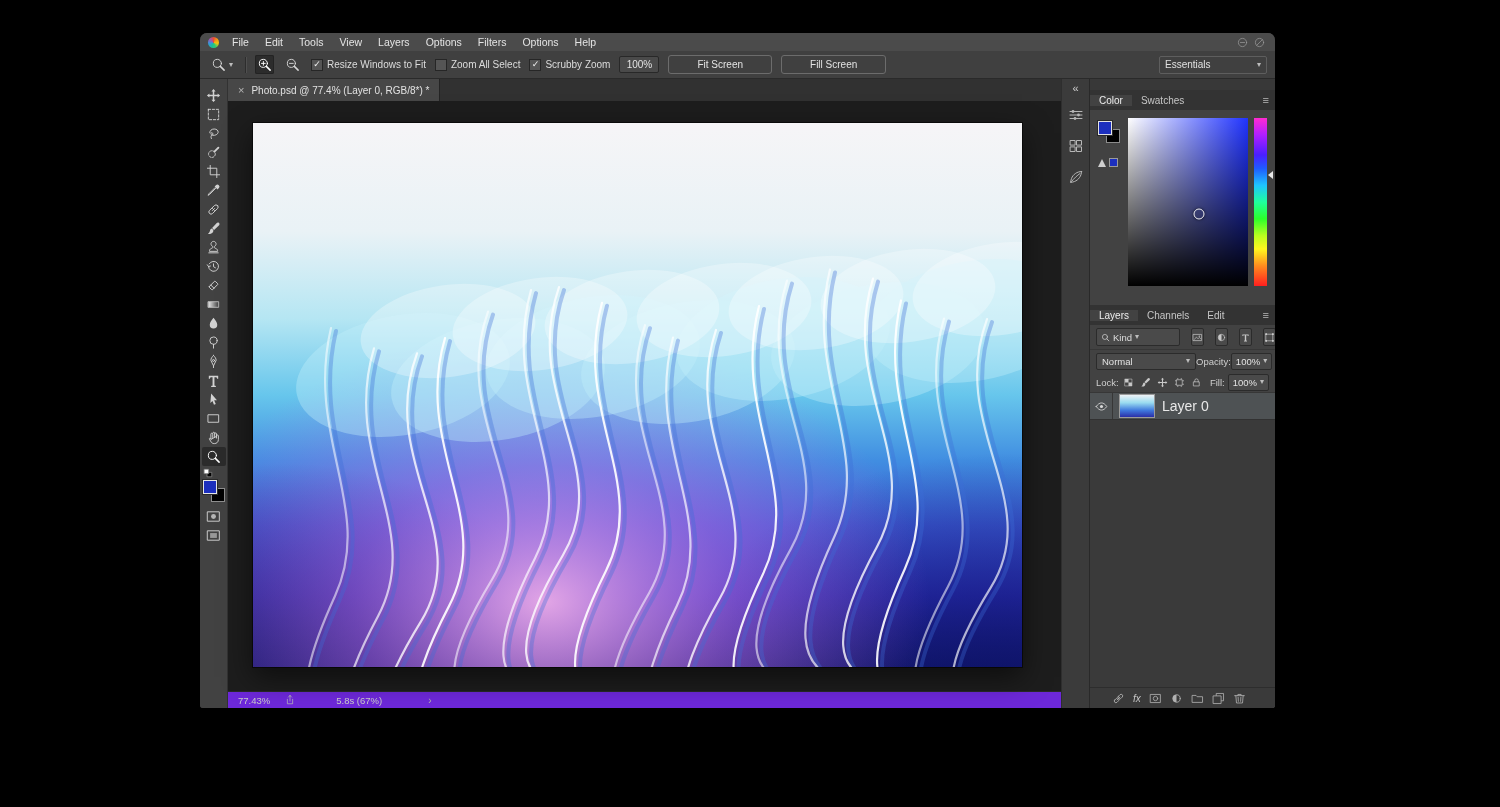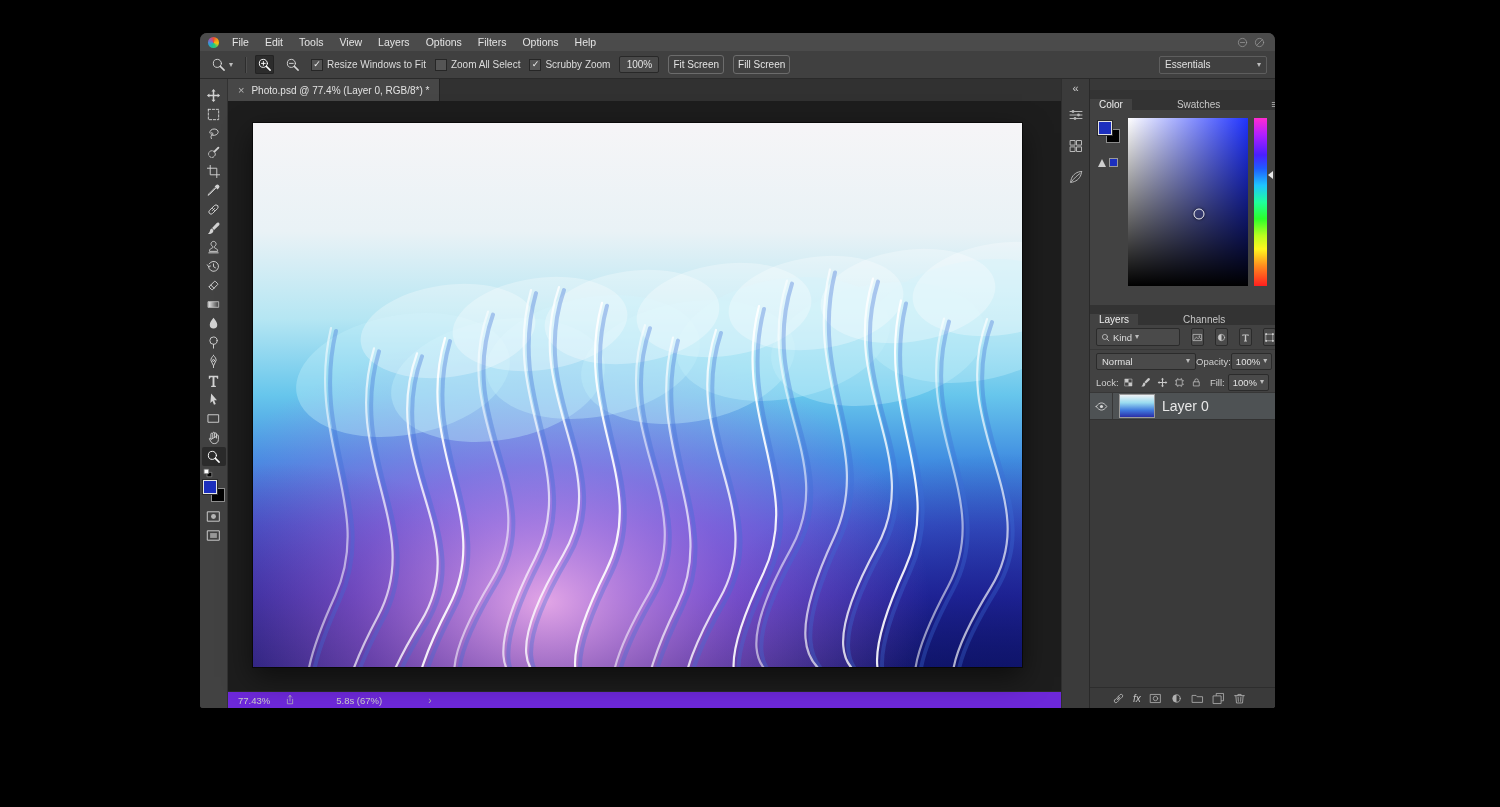--- a/index.html
+++ b/index.html
@@ -29,21 +29,21 @@
   .ob-btn-ico{width:19px;height:19px;display:flex;align-items:center;justify-content:center;
     border-radius:2px;color:#d6d6d6;}
   .ob-btn-ico.active{background:#2c2c2c;box-shadow:inset 0 0 0 1px #232323;color:#fff;}
   .pscheck{display:flex;align-items:center;gap:4px;}
   .pscheck .box{width:10px;height:10px;background:#555;border:1px solid #262626;display:flex;
     align-items:center;justify-content:center;}
   .pscheck .tick{font-size:9px;line-height:1;color:#f2f2f2;}
   .cblabel{color:#dcdcdc;}
   .ob-field{width:38px;height:15px;background:#4a4a4a;border:1px solid #282828;border-radius:2px;
     color:#e3e3e3;font-size:10px;text-align:center;font-family:inherit;padding:0;}
-  .ob-btn{height:17px;padding:0 4px;border:1px solid #6c6c6c;border-radius:3px;display:flex;
+  .ob-btn{height:17px;padding:0 28px;border:1px solid #6c6c6c;border-radius:3px;display:flex;
     align-items:center;font-size:10px;color:#e3e3e3;}
   .spacer{flex:1;}
   .workspace{width:96px;height:16px;border:1px solid #5e5e5e;border-radius:2px;display:flex;
     align-items:center;justify-content:space-between;padding:0 5px;font-size:10px;color:#e0e0e0;}
 
   
   .main{flex:1;display:flex;min-height:0;}
 
   .toolstrip{width:27px;background:#424242;border-right:1px solid #323232;display:flex;
     flex-direction:column;align-items:center;padding-top:7px;flex:none;}
@@ -72,21 +72,21 @@
 
   .collapsecol{width:27px;background:#3b3b3b;border-left:1px solid #2e2e2e;display:flex;
     flex-direction:column;align-items:center;padding-top:2px;color:#b7b7b7;flex:none;}
   .collapse-arrows{font-size:11px;color:#cfcfcf;height:14px;line-height:14px;}
   .cicon{width:24px;height:22px;display:flex;align-items:center;justify-content:center;margin-top:9px;}
 
   
   .panels{width:185px;background:#424242;border-left:1px solid #292929;display:flex;
     flex-direction:column;flex:none;min-height:0;}
   .panelgap{height:11px;background:#383838;flex:none;}
-  .phead{height:20px;background:#333;display:flex;align-items:flex-end;font-size:10px;color:#c6c6c6;flex:none;gap:36px;}
+  .phead{height:20px;background:#333;display:flex;align-items:center;font-size:10px;color:#c6c6c6;flex:none;}
   .ptab{display:flex;align-items:center;padding:0 9px;}
   .ptab.active{background:#424242;color:#ededed;}
   .pmenu{margin-left:auto;display:flex;align-items:center;padding:0 6px;color:#b9b9b9;font-size:11px;}
 
   .colorbody{height:187px;display:flex;padding:8px 8px 0 8px;gap:6px;flex:none;}
   .cp-left{width:24px;position:relative;flex:none;}
   .cp-fg{position:absolute;left:0;top:3px;width:12px;height:12px;border:1px solid #e2e2e2;
     box-shadow:0 0 0 1px #2a2a2a;z-index:2;}
   .cp-bg{position:absolute;left:8px;top:11px;width:12px;height:12px;border:1px solid #8c8c8c;}
   .warn{position:absolute;left:0;top:40px;display:flex;align-items:center;gap:3px;}

